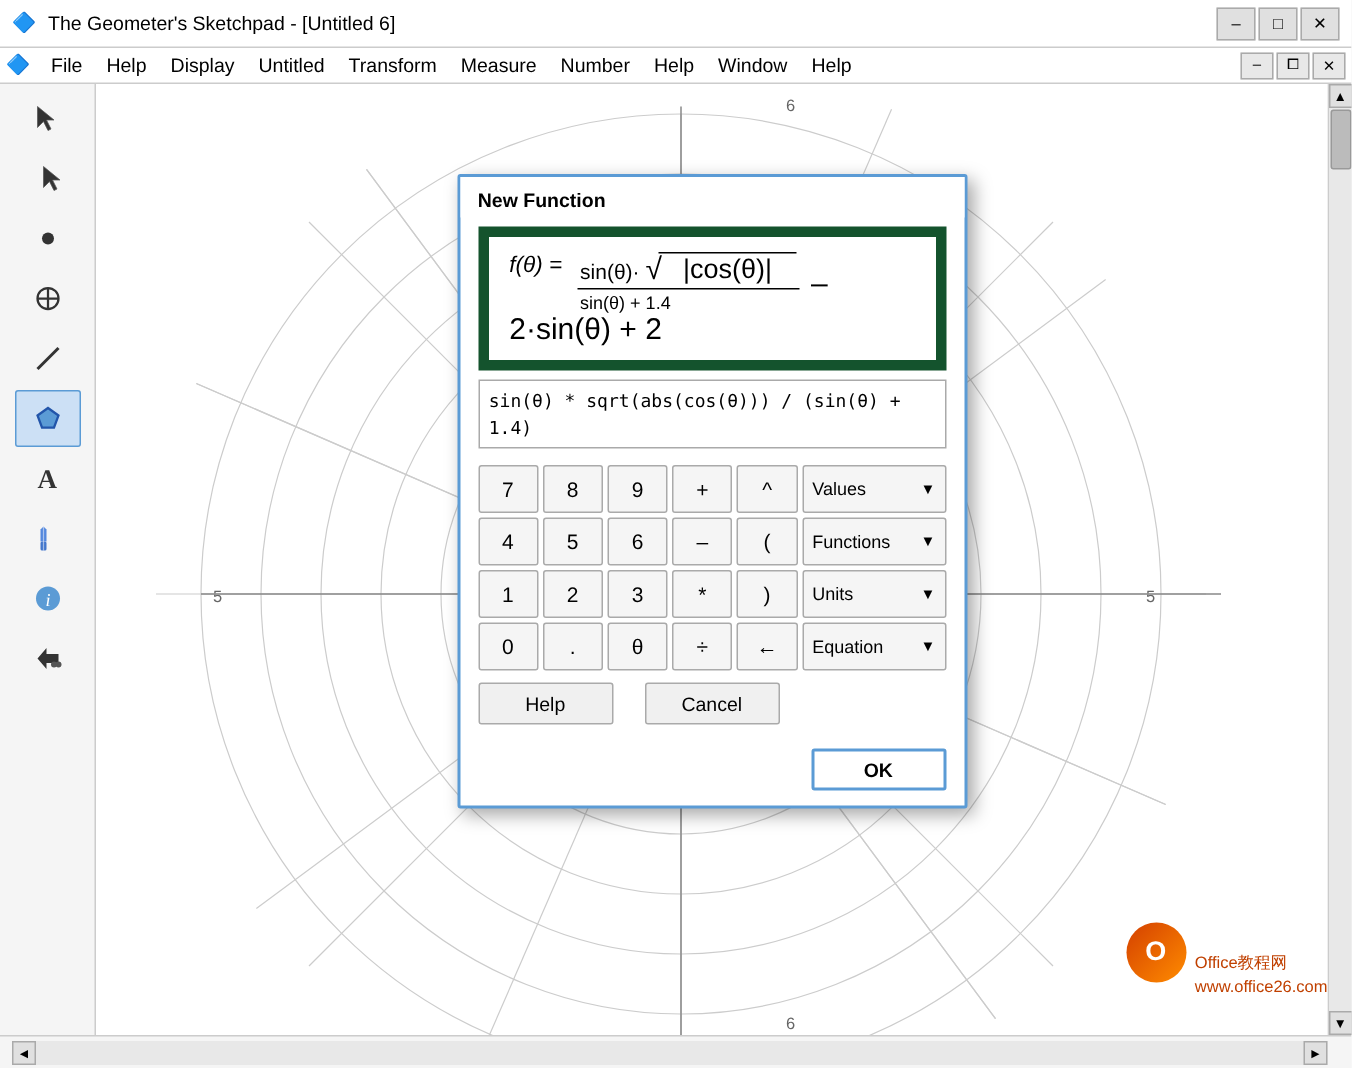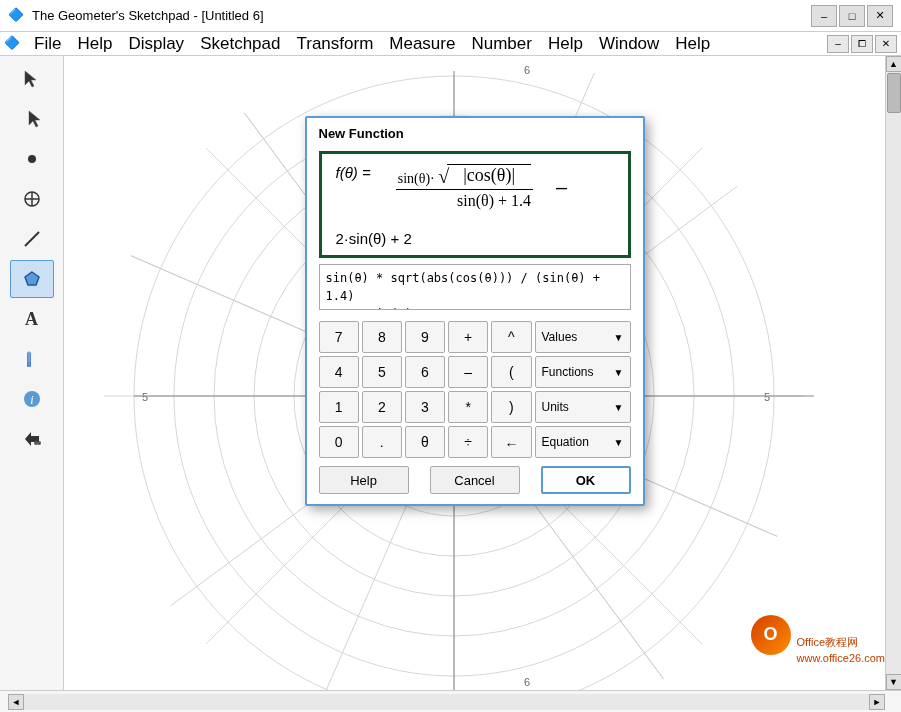--- a/index.html
+++ b/index.html
@@ -33,21 +33,21 @@
       background: #fff;
       height: 24px;
       display: flex;
       align-items: center;
       border-bottom: 1px solid #ccc;
       padding: 0 4px;
     }
     .menu-bar-icon { width: 18px; height: 18px; margin-right: 4px; }
     .menu-item {
       padding: 2px 8px;
-      font-size: 17px;
+      font-size: 13px;
       cursor: pointer;
       white-space: nowrap;
     }
     .menu-bar-right { margin-left: auto; display: flex; gap: 2px; }
     .menu-bar-right-btn {
       width: 22px; height: 18px;
       background: #e8e8e8;
       border: 1px solid #aaa;
       font-size: 10px;
       display: flex; align-items: center; justify-content: center;
@@ -170,32 +170,32 @@
       padding: 8px 12px 4px 12px;
       font-size: 13px;
       font-weight: bold;
       border-bottom: none;
       color: #000;
     }
 
     
     .formula-display {
       margin: 6px 12px 6px 12px;
-      border: 3px solid #14532d;
+      border: 7px solid #14532d;
       background: #fff;
       padding: 10px 14px 8px 14px;
       min-height: 80px;
       font-size: 15px;
     }
     .formula-line1 { display: flex; align-items: flex-start; }
     .formula-lhs { font-style: italic; margin-right: 6px; font-size: 15px; }
     .formula-num { border-bottom: 1.5px solid #000; padding: 0 2px 2px 2px; font-size: 14px; text-align: center; }
-    .formula-den { padding: 2px 2px 0 2px; font-size: 16px; text-align: center; }
+    .formula-den { padding: 2px 2px 0 2px; font-size: 12px; text-align: center; }
     .formula-minus { font-size: 20px; margin: 0 4px; line-height: 1; align-self: center; }
-    .formula-line2 { margin-top: 20px; font-size: 15px; display: flex; align-items: flex-start; }
+    .formula-line2 { margin-top: 0; font-size: 20px; display: flex; align-items: flex-start; }
 
     
     .sqrt-wrapper { display: inline-flex; align-items: flex-end; }
     .sqrt-sign { font-size: 20px; line-height: 1; margin-right: -2px; vertical-align: bottom; }
     .sqrt-content { border-top: 1.5px solid #000; padding: 0 16px; font-size: 18px; display: inline-flex; align-items: center; }
 
     
     .formula-input {
       margin: 0 12px 8px 12px;
       border: 1px solid #aaa;
@@ -253,20 +253,21 @@
       background: #f0f0f0;
       border: 1px solid #aaa;
       font-size: 13px;
       cursor: pointer;
       border-radius: 2px;
     }
     .dialog-btn.ok {
       background: #fff;
       border: 2px solid #5b9bd5;
       font-weight: bold;
+      margin-top: 44px;
     }
 
     
     .watermark {
       position: absolute;
       bottom: 24px;
       right: 0;
       display: flex;
       align-items: center;
       gap: 6px;
@@ -294,21 +295,21 @@
     <button class="title-bar-btn">□</button>
     <button class="title-bar-btn close">✕</button>
   </div>
 </div>
 
 <div class="menu-bar">
   <span class="menu-bar-icon">🔷</span>
   <span class="menu-item">File</span>
   <span class="menu-item">Help</span>
   <span class="menu-item">Display</span>
-  <span class="menu-item">Sketchpad</span>
+  <span class="menu-item">Untitled</span>
   <span class="menu-item">Transform</span>
   <span class="menu-item">Measure</span>
   <span class="menu-item">Number</span>
   <span class="menu-item">Help</span>
   <span class="menu-item">Window</span>
   <span class="menu-item">Help</span>
   <div class="menu-bar-right">
     <button class="menu-bar-right-btn">–</button>
     <button class="menu-bar-right-btn">⧠</button>
     <button class="menu-bar-right-btn">✕</button>
@@ -414,21 +415,21 @@
 
     <div class="dialog-overlay">
       <div class="dialog">
         
         <div class="dialog-title-bar">New Function</div>
 
         
         <div class="formula-display">
           <div class="formula-line1">
             <span class="formula-lhs"><em>f</em>(θ) =</span>
-            <span style="display:inline-flex;flex-direction:column;align-items:flex-end;vertical-align:middle;margin:0 19px;font-family:Liberation Serif, serif;">
+            <span style="display:inline-flex;flex-direction:column;align-items:flex-start;vertical-align:middle;margin:0 4px;">
               <span class="formula-num">
                 sin(θ)·
                 <span class="sqrt-wrapper">
                   <span class="sqrt-sign">√</span>
                   <span class="sqrt-content">|cos(θ)|</span>
                 </span>
               </span>
               <span class="formula-den">sin(θ) + 1.4</span>
             </span>
             <span class="formula-minus">–</span>

